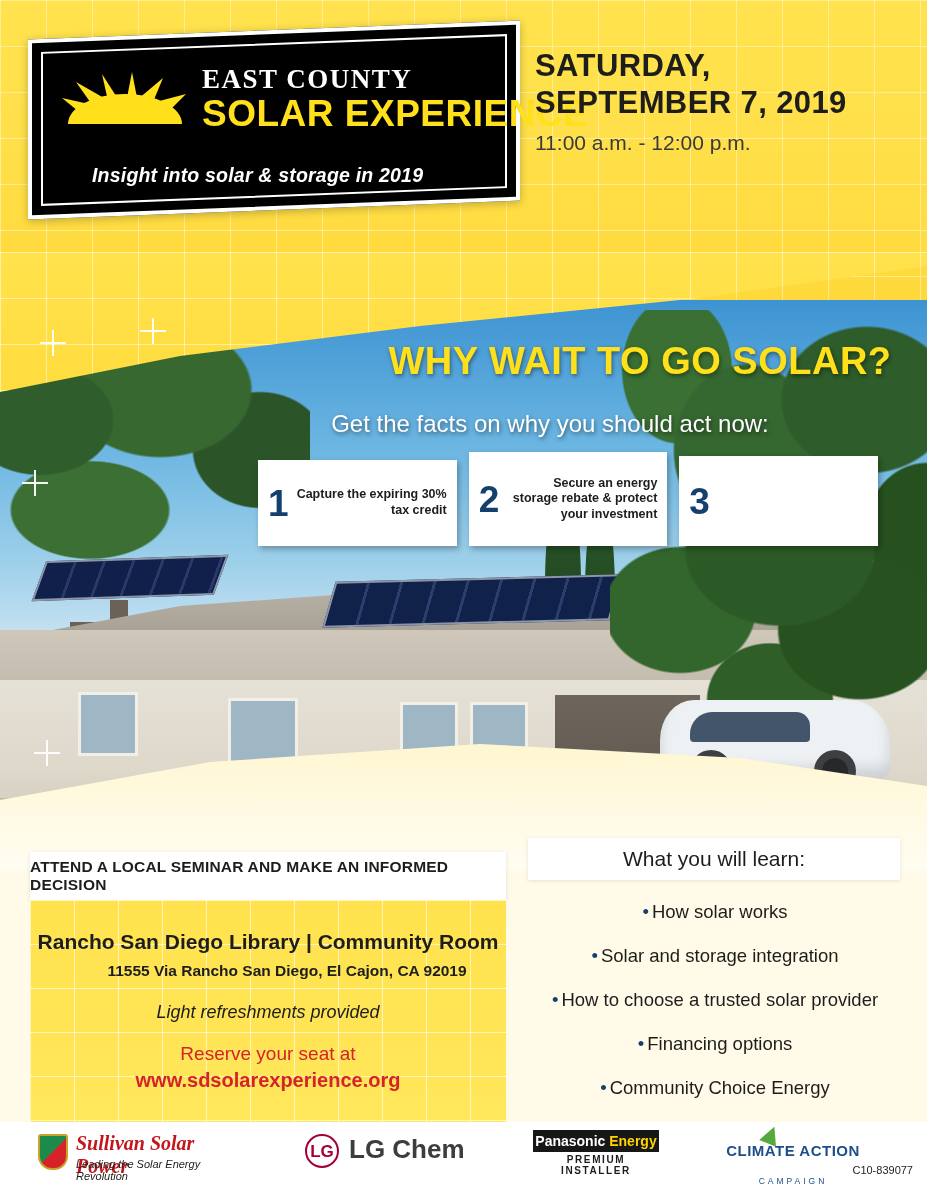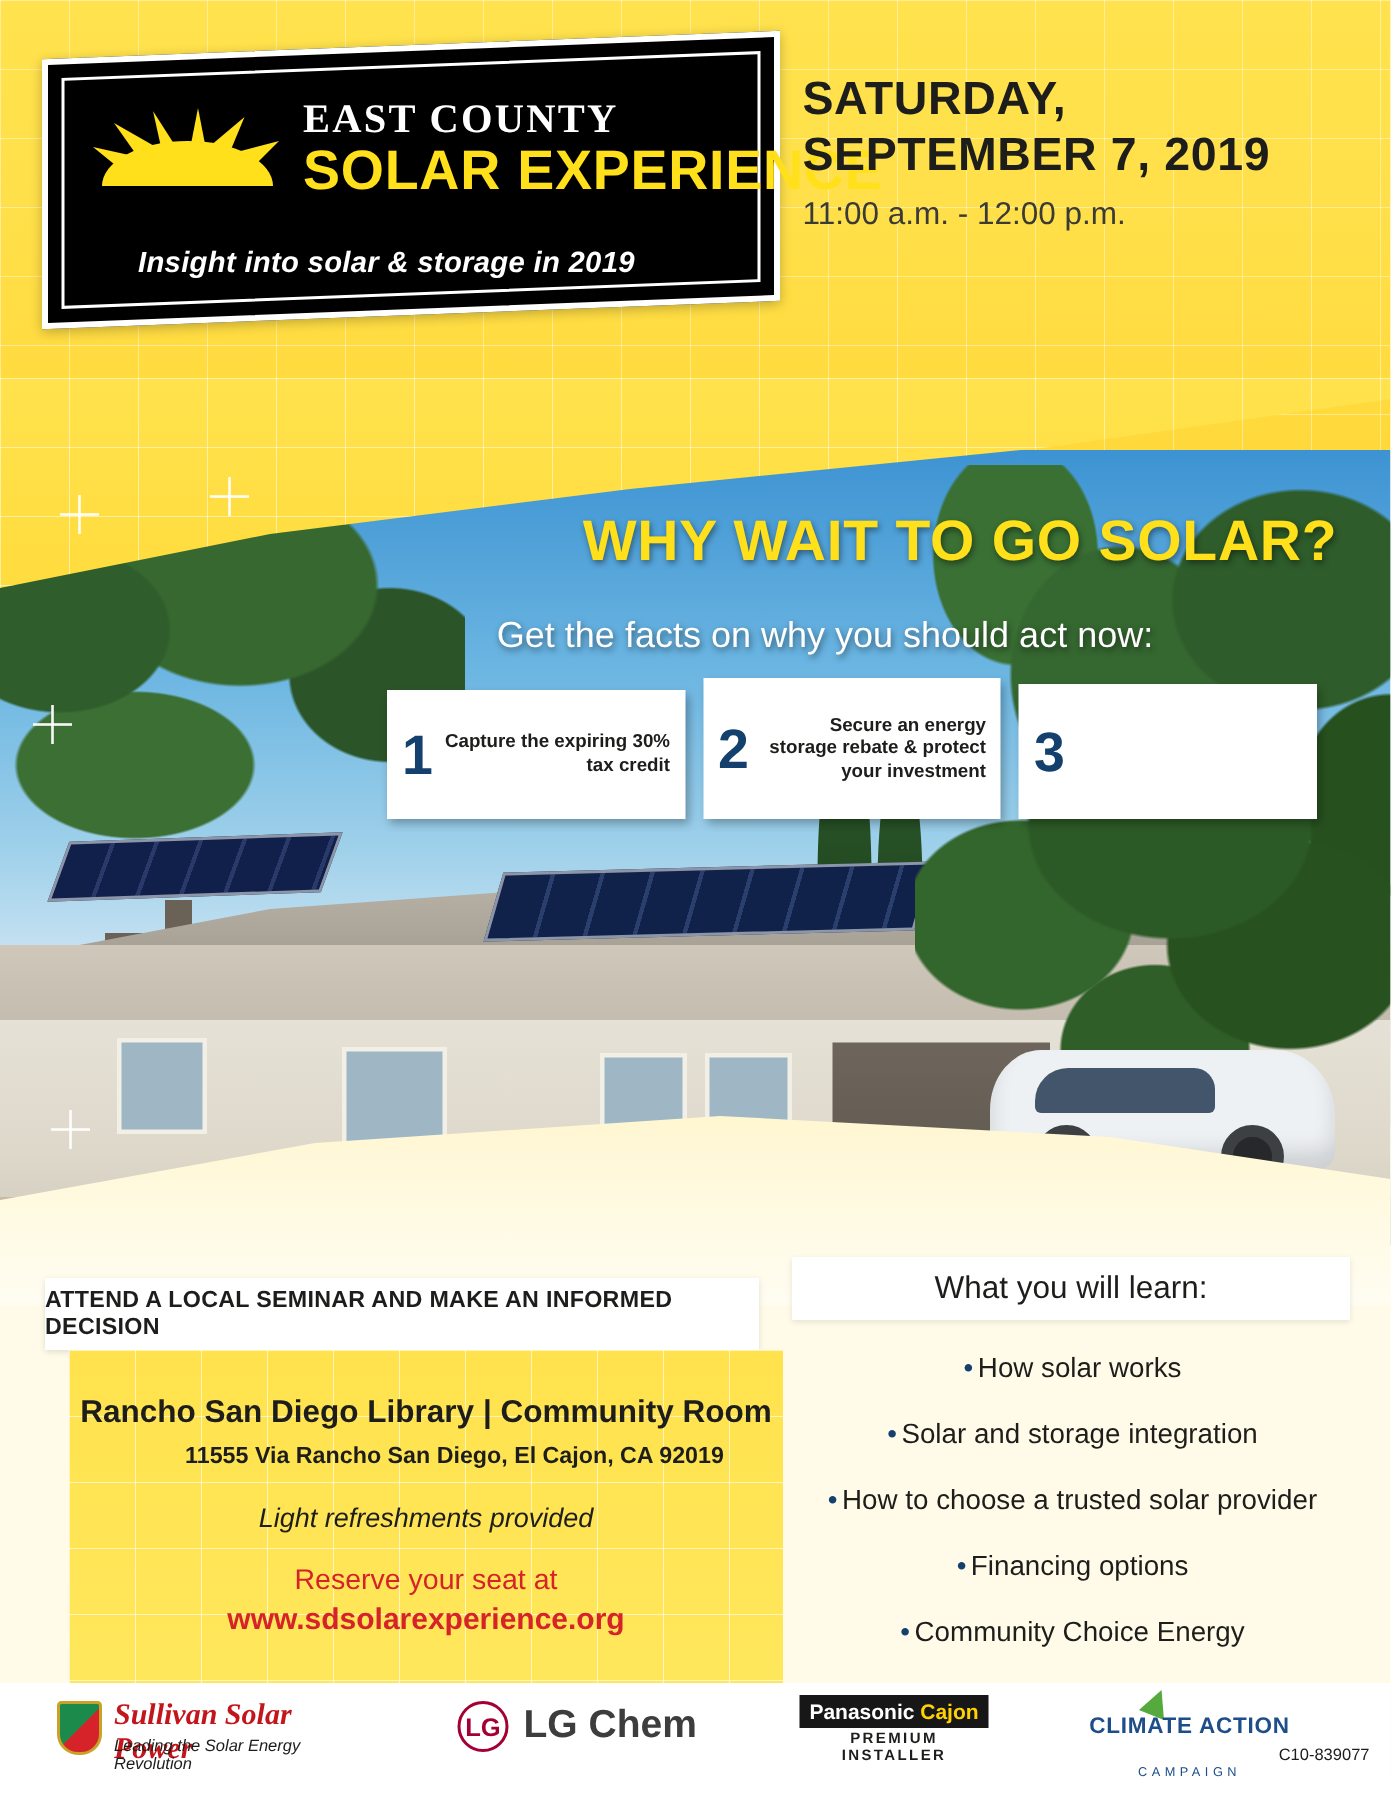--- a/index.html
+++ b/index.html
@@ -285,21 +285,21 @@
   .card.c3 { margin-top:4px; }
 
   
   .seminar-banner {
     position:absolute; left:30px; top:852px; width:476px; height:48px;
     background:#fff; display:flex; align-items:center; 
     font-weight:bold; font-size:15.5px; color:#1d1d1b; letter-spacing:.2px;
     box-shadow: 0 1px 4px rgba(0,0,0,.12);
   }
   .seminar-body {
-    position:absolute; left:46px; top:900px; width:476px; height:266px;
+    position:absolute; left:30px; top:900px; width:476px; height:266px;
     background: linear-gradient(180deg,#ffe24d,#ffe85f);
     overflow:hidden;
   }
   .seminar-body .grid3 {
     position:absolute; inset:0;
     background-image:
       linear-gradient(to right, rgba(255,255,255,.6) 1px, transparent 1px),
       linear-gradient(to bottom, rgba(255,255,255,.6) 1px, transparent 1px);
     background-size: 44px 44px;
   }
@@ -508,21 +508,21 @@
   </div>
 
   <div class="sponsor sp-lg">
     <div class="lg-circle">LG</div>
     <div class="lg-name">LG Chem</div>
   </div>
 
   <div class="sponsor sp-pan">
     <div class="pan-box">
       <span>Panasonic</span>
-      <span class="s">Cajon</span>
+      <span class="s">Energy</span>
     </div>
     <div class="pan-sub">PREMIUM INSTALLER</div>
   </div>
 
   <div class="sponsor sp-cap">
     <div class="cap-leaf"></div>
     <div class="cap-t1">CLIMATE ACTION</div>
     <div class="cap-t2">CAMPAIGN</div>
   </div>
 

